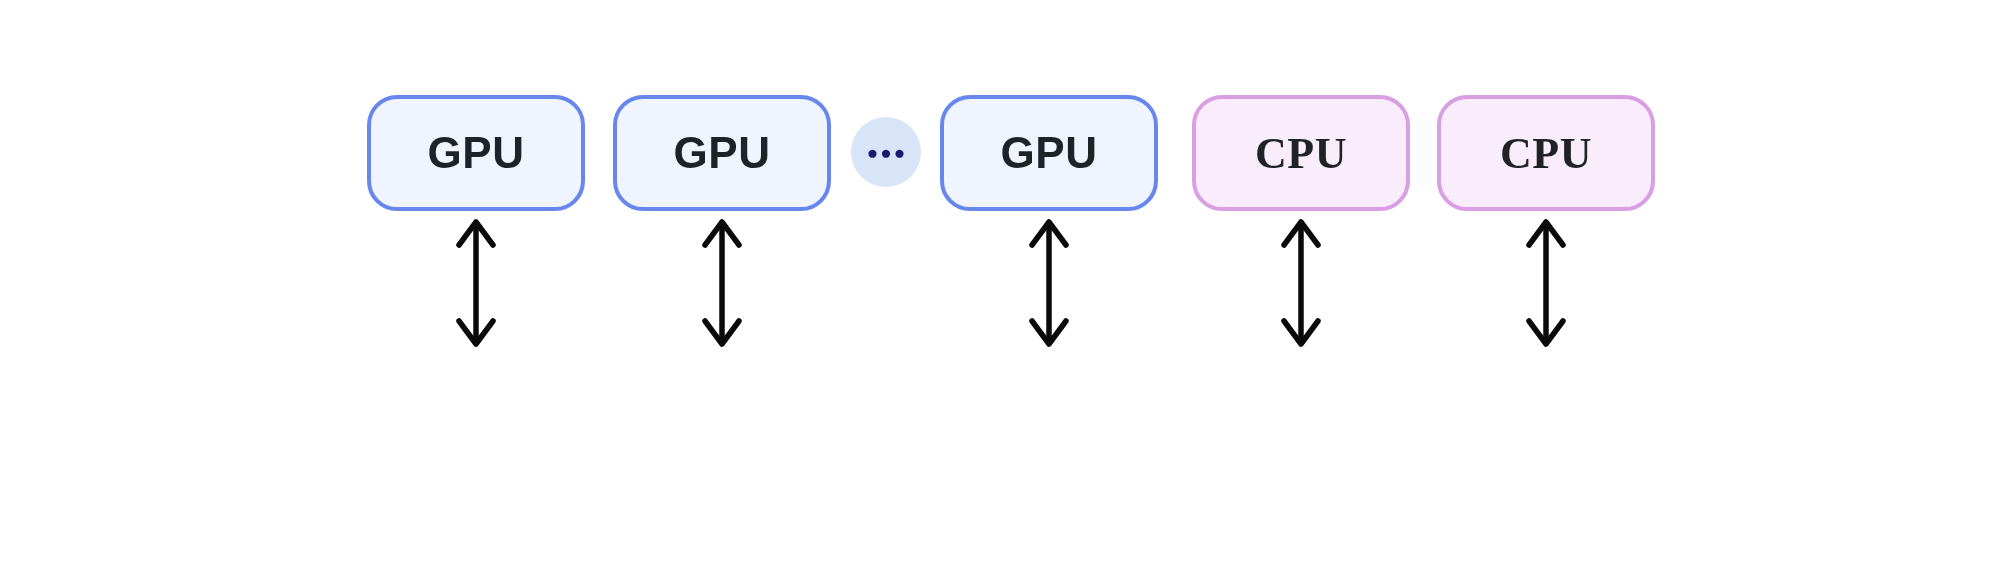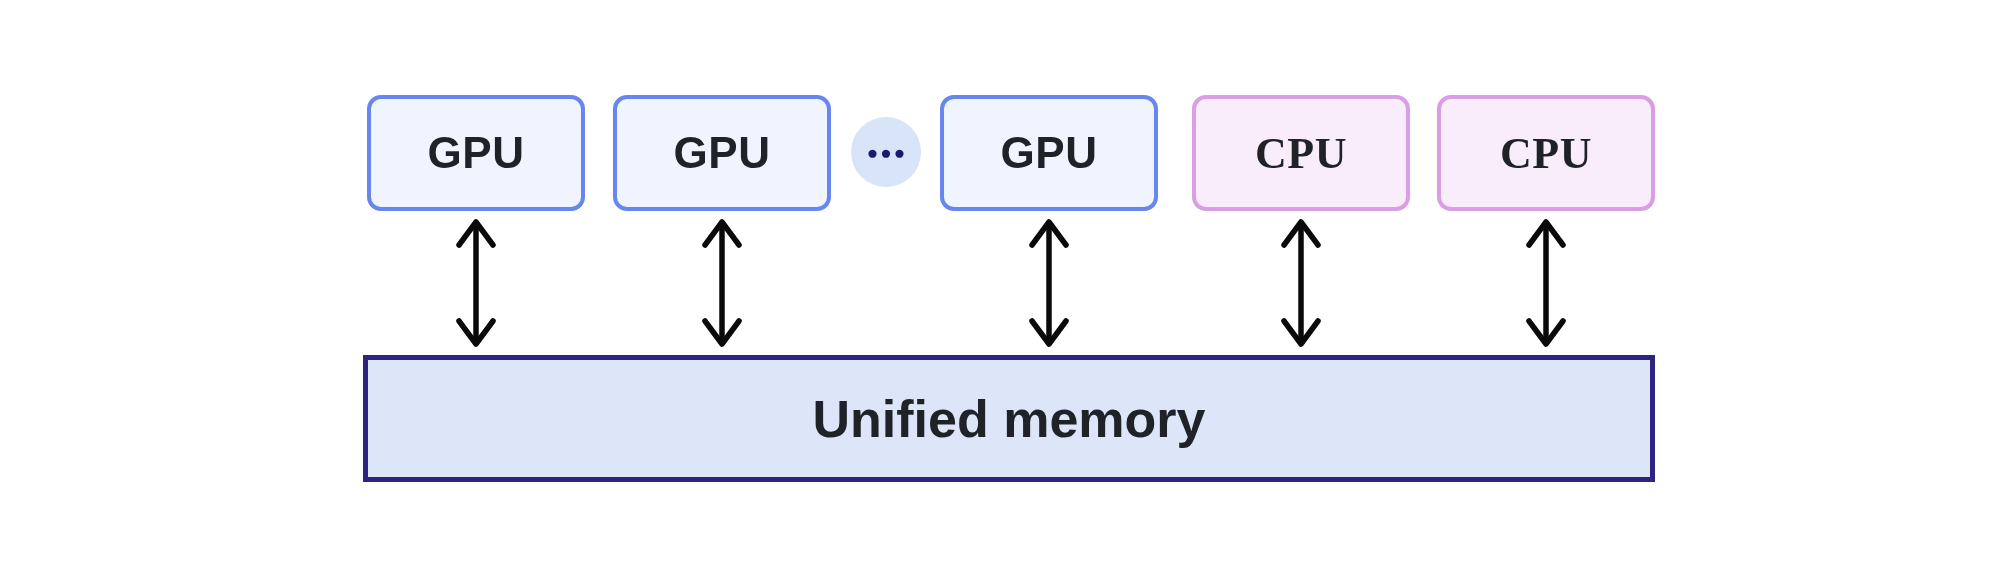--- a/index.html
+++ b/index.html
@@ -9,21 +9,21 @@
     height: 588px;
     background: var(--background, #ffffff);
     font-family: "Liberation Sans", sans-serif;
     overflow: hidden;
   }
   .node {
     position: absolute;
     top: 95px;
     width: 218px;
     height: 116px;
-    border-radius: 14px;
+    border-radius: 30px;
     box-sizing: border-box;
     display: flex;
     align-items: center;
     justify-content: center;
     font-size: 44px;
     font-weight: bold;
     letter-spacing: 0.5px;
     color: var(--node-text, #1f2227);
   }
   .node.gpu {
@@ -135,17 +135,14 @@
     <line x1="22" y1="6" x2="22" y2="124"></line>
     <polyline points="5,27 22,4 39,27"></polyline>
     <polyline points="5,103 22,126 39,103"></polyline>
   </svg>
   <svg class="arrow arrow-5" viewBox="0 0 44 130" fill="none" stroke="currentColor" stroke-width="5.5" stroke-linecap="round" stroke-linejoin="round">
     <line x1="22" y1="6" x2="22" y2="124"></line>
     <polyline points="5,27 22,4 39,27"></polyline>
     <polyline points="5,103 22,126 39,103"></polyline>
   </svg>
 
-  <div class="memory-bar">
-    <span>Unified memory</span>
-  </div>
 
 </div>
 
 </body></html>

